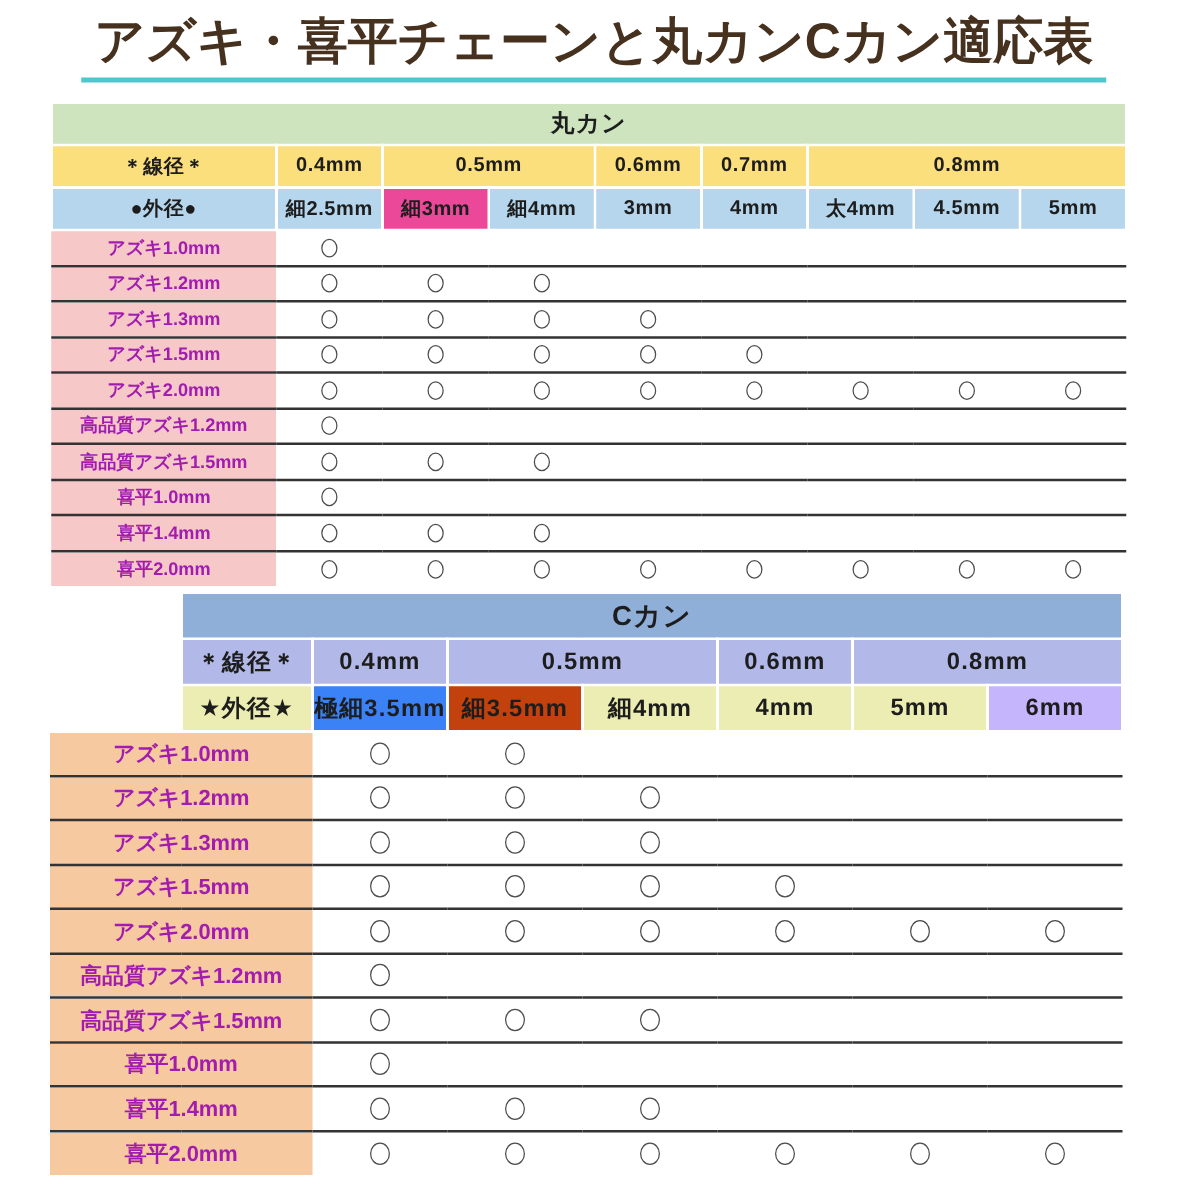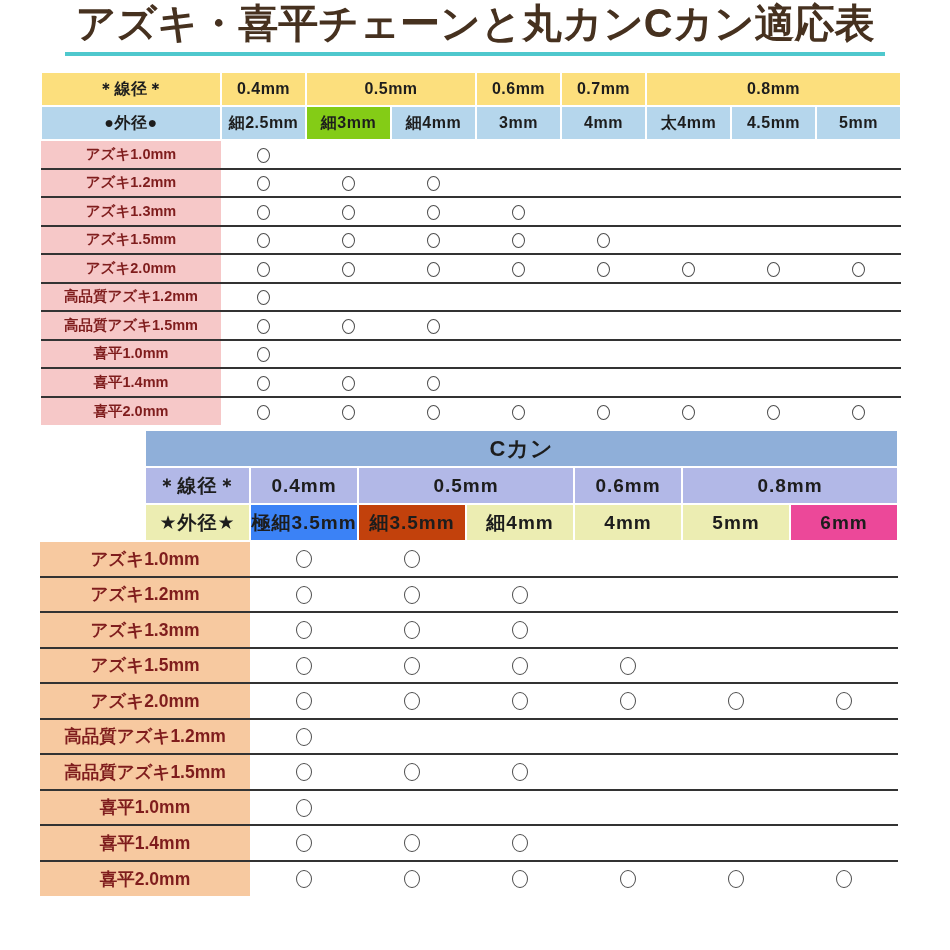--- a/index.html
+++ b/index.html
@@ -3,21 +3,21 @@
 <meta charset="utf-8">
 <style>
   html, body { margin: 0; padding: 0; background: #ffffff; }
   body {
     width: 950px; height: 950px; overflow: hidden;
     font-family: "Liberation Sans", "DejaVu Sans", sans-serif;
   }
   .page { width: 950px; height: 950px; overflow: hidden; position: relative; }
 
   
-  .title-wrap { text-align: center; }
+  .title-wrap { text-align: center; padding-top: 10px; }
   .page-title {
     display: inline-block; margin: 0;
     font-size: 40px; font-weight: bold; line-height: 1.15;
     color: #46311f;
     border-bottom: 4px solid #4fc8cd;
     padding: 0 10px 6px 10px;
     white-space: nowrap;
   }
 
   
@@ -47,21 +47,21 @@
 
   .ckan thead tr { height: 37px; }
   .ckan th.tt { font-size: 22px; letter-spacing: 1px; }
   .ckan th.wh, .ckan th.oh { font-size: 19px; letter-spacing: 1px; }
   .ckan tbody tr { height: 35.5px; }
   .ckan td.lbl { font-size: 17.5px; }
   .ckan .circ { width: 14px; height: 16px; }
 
   .grid tbody td { border-bottom: 2.5px solid var(--rowline, #333); background: #ffffff; }
   .grid tbody tr.last td { border-bottom: none; }
-  .grid td.lbl { font-weight: bold; color: #7f1d1d; margin-top: 23px; }
+  .grid td.lbl { font-weight: bold; color: #a21caf; margin-top: 23px; }
 
   .circ {
     display: inline-block; vertical-align: middle;
     border: 1.7px solid var(--circ, #4d4d4d);
     border-radius: 50%; background: transparent;
   }
 </style>
 </head>
 <body>
 
@@ -77,31 +77,34 @@
           <col style="width: 85px;">
           <col style="width: 85px;">
           <col style="width: 85px;">
           <col style="width: 85px;">
           <col style="width: 85px;">
           <col style="width: 85px;">
           <col style="width: 85px;">
         </colgroup>
         <thead>
           <tr class="hr">
+            <th class="tt" colspan="9" style="background: rgb(205, 228, 191);">丸カン</th>
+          </tr>
+          <tr class="hr">
             <th class="wh" style="background: rgb(252, 223, 125);">＊線径＊</th>
             <th class="wh" style="background: rgb(252, 223, 125);">0.4mm</th>
             <th class="wh" colspan="2" style="background: rgb(252, 223, 125);">0.5mm</th>
             <th class="wh" style="background: rgb(252, 223, 125);">0.6mm</th>
             <th class="wh" style="background: rgb(252, 223, 125); margin-left: 36px;">0.7mm</th>
             <th class="wh" colspan="3" style="background: rgb(252, 223, 125);">0.8mm</th>
           </tr>
           <tr class="hr">
             <th class="oh" style="background: rgb(181, 214, 236);">●外径●</th>
             <th class="oh" style="background: rgb(181, 214, 236);">細2.5mm</th>
-            <th class="oh" style="background: #84cc16;">細3mm</th>
+            <th class="oh" style="background: #ec4899;">細3mm</th>
             <th class="oh" style="background: rgb(181, 214, 236);">細4mm</th>
             <th class="oh" style="background: rgb(181, 214, 236); margin-left: 31px;">3mm</th>
             <th class="oh" style="background: rgb(181, 214, 236);">4mm</th>
             <th class="oh" style="background: rgb(181, 214, 236);">太4mm</th>
             <th class="oh" style="background: rgb(181, 214, 236);">4.5mm</th>
             <th class="oh" style="background: rgb(181, 214, 236);">5mm</th>
           </tr>
         </thead>
         <tbody>
           <tr class="dr">
@@ -243,21 +246,21 @@
             <th class="wh" colspan="2" style="background: rgb(178, 184, 231);">0.8mm</th>
           </tr>
           <tr class="hr">
             <td class="spacer"></td>
             <th class="oh" style="background: rgb(236, 237, 178);">★外径★</th>
             <th class="oh" style="background: #3b82f6;">極細3.5mm</th>
             <th class="oh" style="background: #c2410c;">細3.5mm</th>
             <th class="oh" style="background: rgb(236, 237, 178);">細4mm</th>
             <th class="oh" style="background: rgb(236, 237, 178);">4mm</th>
             <th class="oh" style="background: rgb(236, 237, 178);">5mm</th>
-            <th class="oh" style="background: #ec4899;">6mm</th>
+            <th class="oh" style="background: #c4b5fd;">6mm</th>
           </tr>
         </thead>
         <tbody>
           <tr class="dr">
             <td class="lbl" colspan="2" style="background: rgb(247, 201, 160);">アズキ1.0mm</td>
             <td class="mark"><span class="circ"></span></td>
             <td class="mark"><span class="circ"></span></td>
             <td class="mark"></td>
             <td class="mark"></td>
             <td class="mark"></td>

